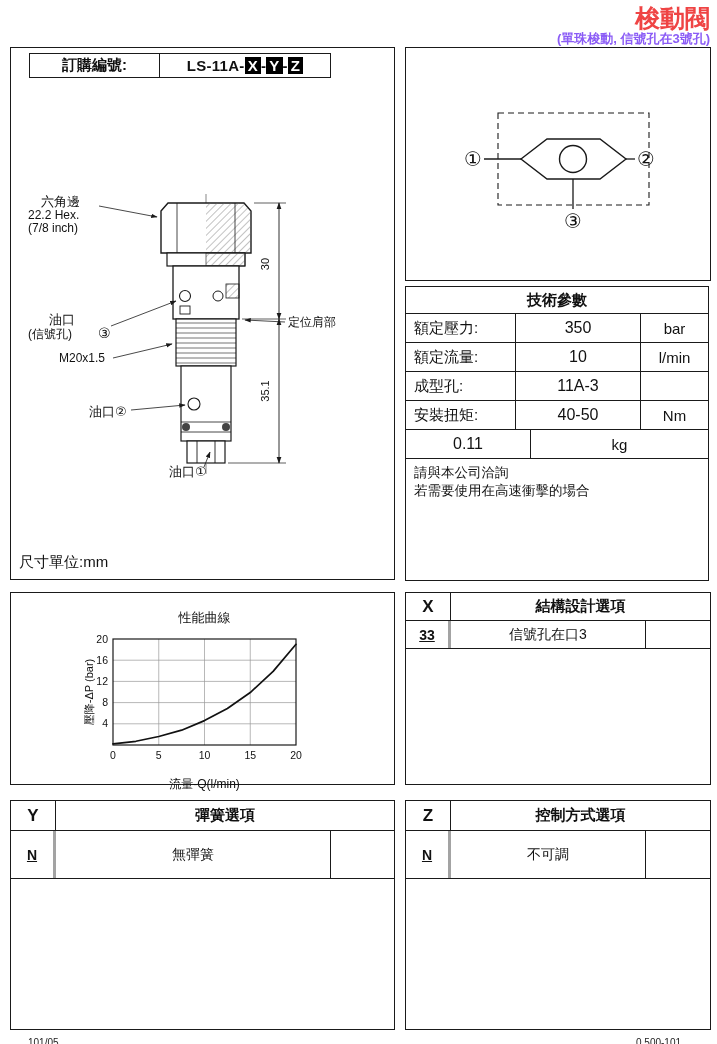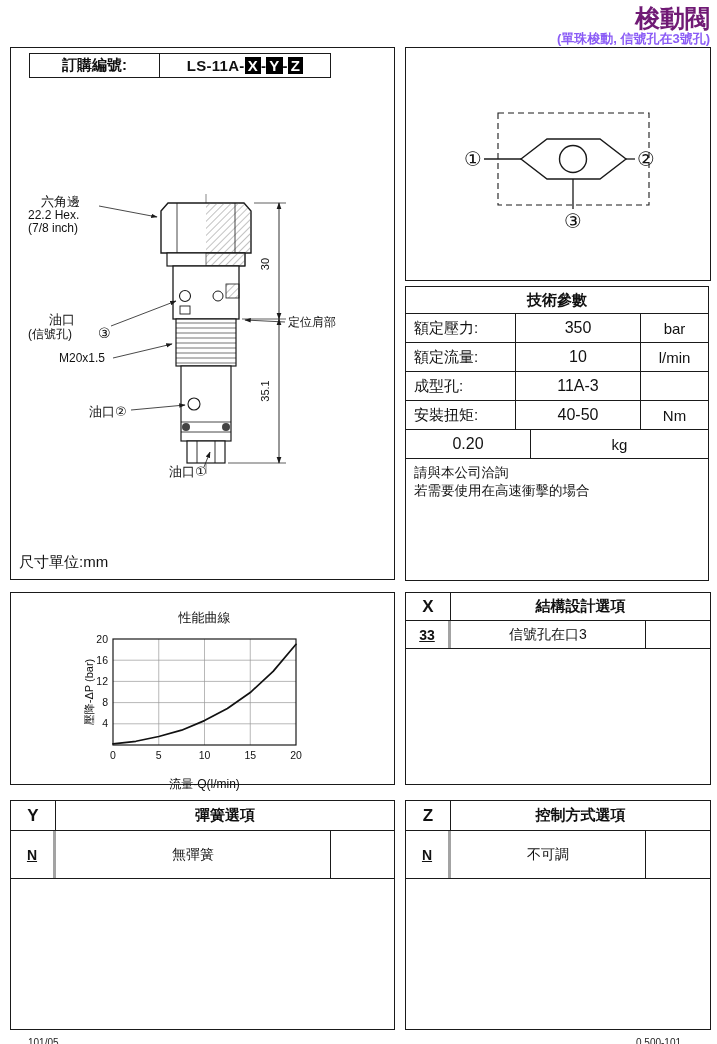--- a/index.html
+++ b/index.html
@@ -5,21 +5,21 @@
   * { margin:0; padding:0; box-sizing:border-box; }
   html,body { background:#fff; }
   body {
     width:717px; height:1044px; position:relative; overflow:hidden;
     font-family:"Liberation Sans","DejaVu Sans",sans-serif; color:#111;
   }
   .box { position:absolute; border:1.5px solid #1a1a1a; background:#fff; }
   .abs { position:absolute; }
 
   
-  .main-title { position:absolute; top:2px; right:7px; font-size:25px; font-weight:bold; color:#701a75; }
+  .main-title { position:absolute; top:2px; right:7px; font-size:25px; font-weight:bold; color:#ef4444; }
   .subtitle   { position:absolute; top:30px; right:7px; font-size:13px; font-weight:bold; color:#8b5cf6; }
 
   
   .order-strip { position:absolute; left:18px; top:5px; width:302px; height:25px;
                  border:1.3px solid #1a1a1a; display:flex;text-align:right; }
   .order-label { width:130px; border-right:1.3px solid #1a1a1a; display:flex; align-items:center;
                  justify-content:center; font-size:15px; font-weight:bold; }
   .order-code  { flex:1; display:flex; align-items:center; justify-content:center;
                  font-size:15px; font-weight:bold; letter-spacing:.3px; }
   .code-box { background:#000; color:#fff; padding:0 3px; display:inline-block; line-height:17px; }
@@ -208,21 +208,21 @@
       <div class="spec-label">成型孔:</div>
       <div class="spec-value">11A-3</div>
       <div class="spec-unit"></div>
     </div>
     <div class="spec-row">
       <div class="spec-label">安裝扭矩:</div>
       <div class="spec-value">40-50</div>
       <div class="spec-unit">Nm</div>
     </div>
     <div class="spec-row">
-      <div class="spec-value">0.20</div>
+      <div class="spec-value">0.11</div>
       <div class="spec-unit">kg</div>
     </div>
 
     <div class="spec-note">
       <div>請與本公司洽詢</div>
       <div>若需要使用在高速衝擊的場合</div>
     </div>
   </div>
 
   <div class="box" style="left:10px; top:592px; width:385px; height:193px;">

